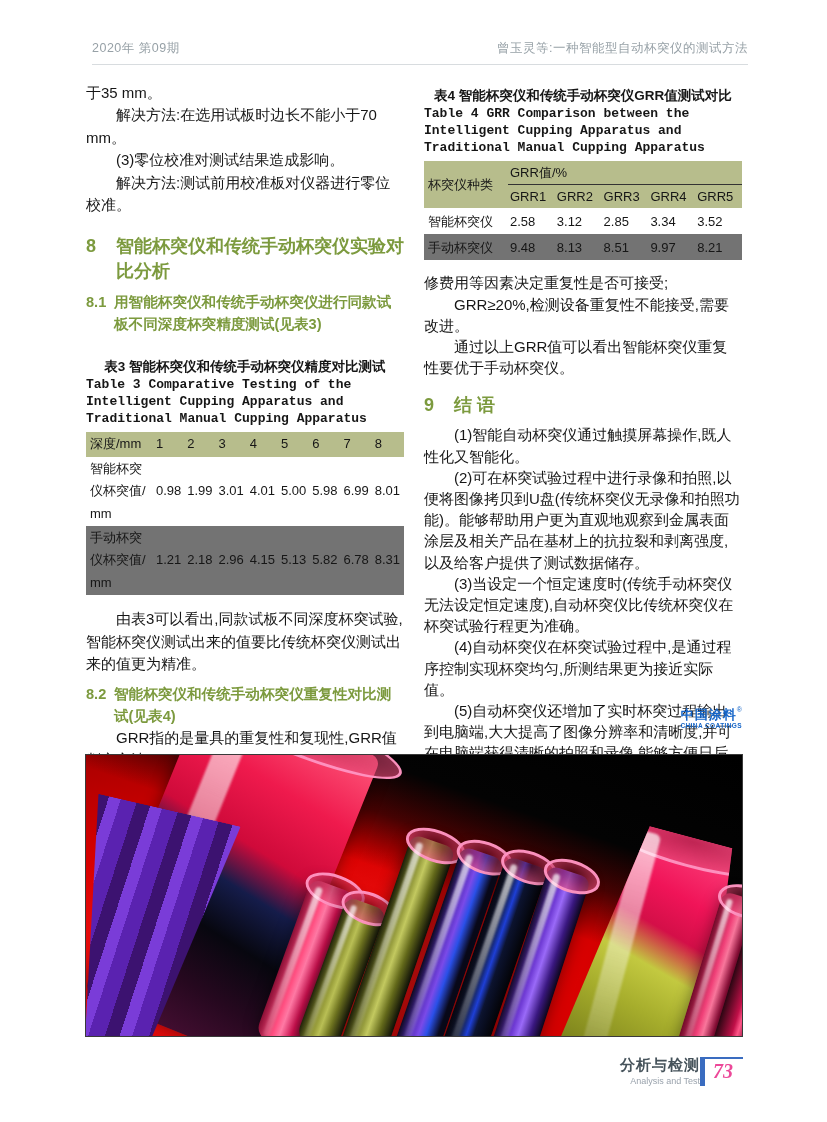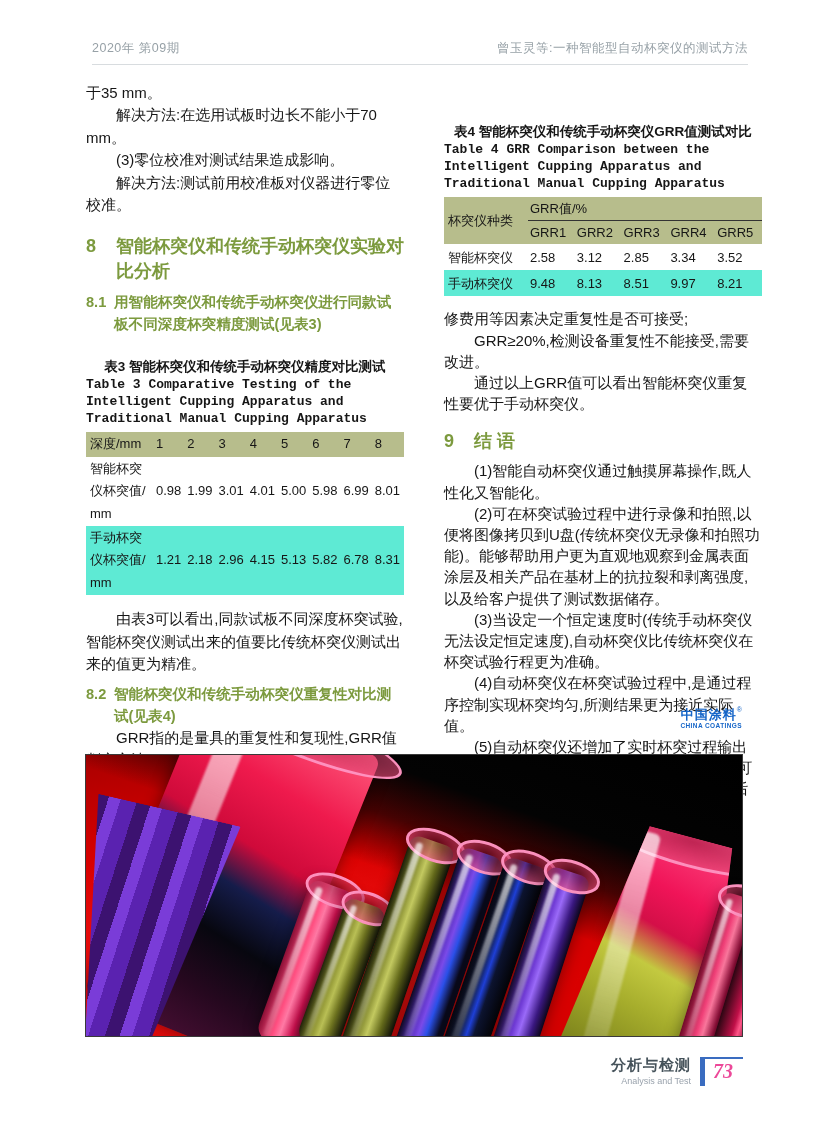--- a/index.html
+++ b/index.html
@@ -5,37 +5,37 @@
   html,body{margin:0;padding:0;background:#fff;}
   .page{position:relative;width:827px;height:1122px;background:#fff;overflow:hidden;
         font-family:"Liberation Sans",sans-serif;color:#161616;}
   
   .hdr{position:absolute;left:92px;top:40px;width:656px;height:24px;
        border-bottom:1px solid #d8dcdf;display:flex;justify-content:space-between;
        font-size:12.5px;color:#97a1a7;letter-spacing:.5px;}
   
   .col{position:absolute;top:82px;width:318px;font-size:15px;line-height:22.4px;}
   .col-left{left:86px;}
-  .col-right{left:444px;line-height:21.2px;margin-top:36px;}
+  .col-right{left:424px;line-height:21.2px;}
   p{margin:0;}
   .ind{text-indent:2em;}
   
   .h2{display:flex;color:#7c9a3e;font-weight:bold;font-size:18px;line-height:25px;margin-top:18px;}
   .h2 .num{flex:0 0 18px;margin-right:12px;}
   .h3{display:flex;color:#7c9a3e;font-weight:bold;font-size:14.6px;line-height:22px;margin-top:7px;}
   .h3 .num{flex:0 0 22px;margin-right:6px;}
   
   .tbl-title{margin-top:22px;text-align:center;font-weight:bold;font-size:13.5px;line-height:19px;}
   .tbl-title-en{text-align:left;font-weight:bold;font-size:13px;line-height:17px;
                 font-family:Liberation Mono, monospace;}
   table{width:100%;border-collapse:collapse;margin-top:5px;font-size:13px;}
   td{padding:1px 2px;text-align:left;font-family:Liberation Sans, sans-serif;}
   td.lbl{text-align:left;font-family:Liberation Sans, sans-serif;padding-left:4px;word-break:break-all;}
   .th-row td{background:#b7bd8c;}
-  .row-green td{background:#5eead4;}
+  .row-green td{background:#737373;}
   .row-white td{background:#fff;}
   .t3 td.lbl{width:62px;}
   .t3 .row-white td,.t3 .row-green td{height:50px;}
   .t4 td.lbl{width:78px;}
   .t4 .grp{border-bottom:1px solid #333;}
   .t4 .row-white td,.t4 .row-green td{height:24px;}
   
   .logo{position:absolute;right:85px;top:706px;text-align:right;color:#1565c8;line-height:1.05;}
   .logo .zh{font-size:13px;font-weight:bold;letter-spacing:1px;}
   .logo .reg{font-size:7px;vertical-align:top;}
@@ -49,21 +49,21 @@
   .tube{position:absolute;border-radius:10px 10px 14px 14px;box-shadow:0 0 16px rgba(0,0,0,.45);}
   .rim{position:absolute;top:-12px;left:-10%;width:120%;height:26px;border-radius:50%;
        border:3px solid rgba(255,150,195,.95);
        background:radial-gradient(ellipse at 50% 40%, rgba(120,10,40,.45), rgba(255,90,140,.7));}
   .shine{position:absolute;top:6px;left:16%;width:15%;height:94%;border-radius:6px;
        background:linear-gradient(to bottom, rgba(255,255,255,.7), rgba(255,255,255,.12));filter:blur(1px);}
   .cone{clip-path:polygon(2% 0, 98% 0, 70% 100%, 30% 100%);border-radius:0;}
   .flask{clip-path:polygon(22% 0, 78% 0, 100% 100%, 0 100%);border-radius:0;}
   
   .footer{position:absolute;right:84px;top:1056px;display:flex;align-items:center;}
-  .f-label{text-align:right;margin-right:9px;}
+  .f-label{text-align:right;}
   .f-zh{font-size:15px;font-weight:bold;color:#45525a;letter-spacing:1px;}
   .f-en{font-size:9px;color:#9aa3ad;margin-top:1px;}
   .f-page{font-family:"Liberation Serif",serif;font-style:italic;font-weight:bold;
           font-size:20px;color:#ec4899;border-left:5px solid #3a6cc0;border-top:2px solid #3a6cc0;
           padding:1px 10px 3px 8px;}
 </style>
 </head>
 <body>
 
 <div class="page">

